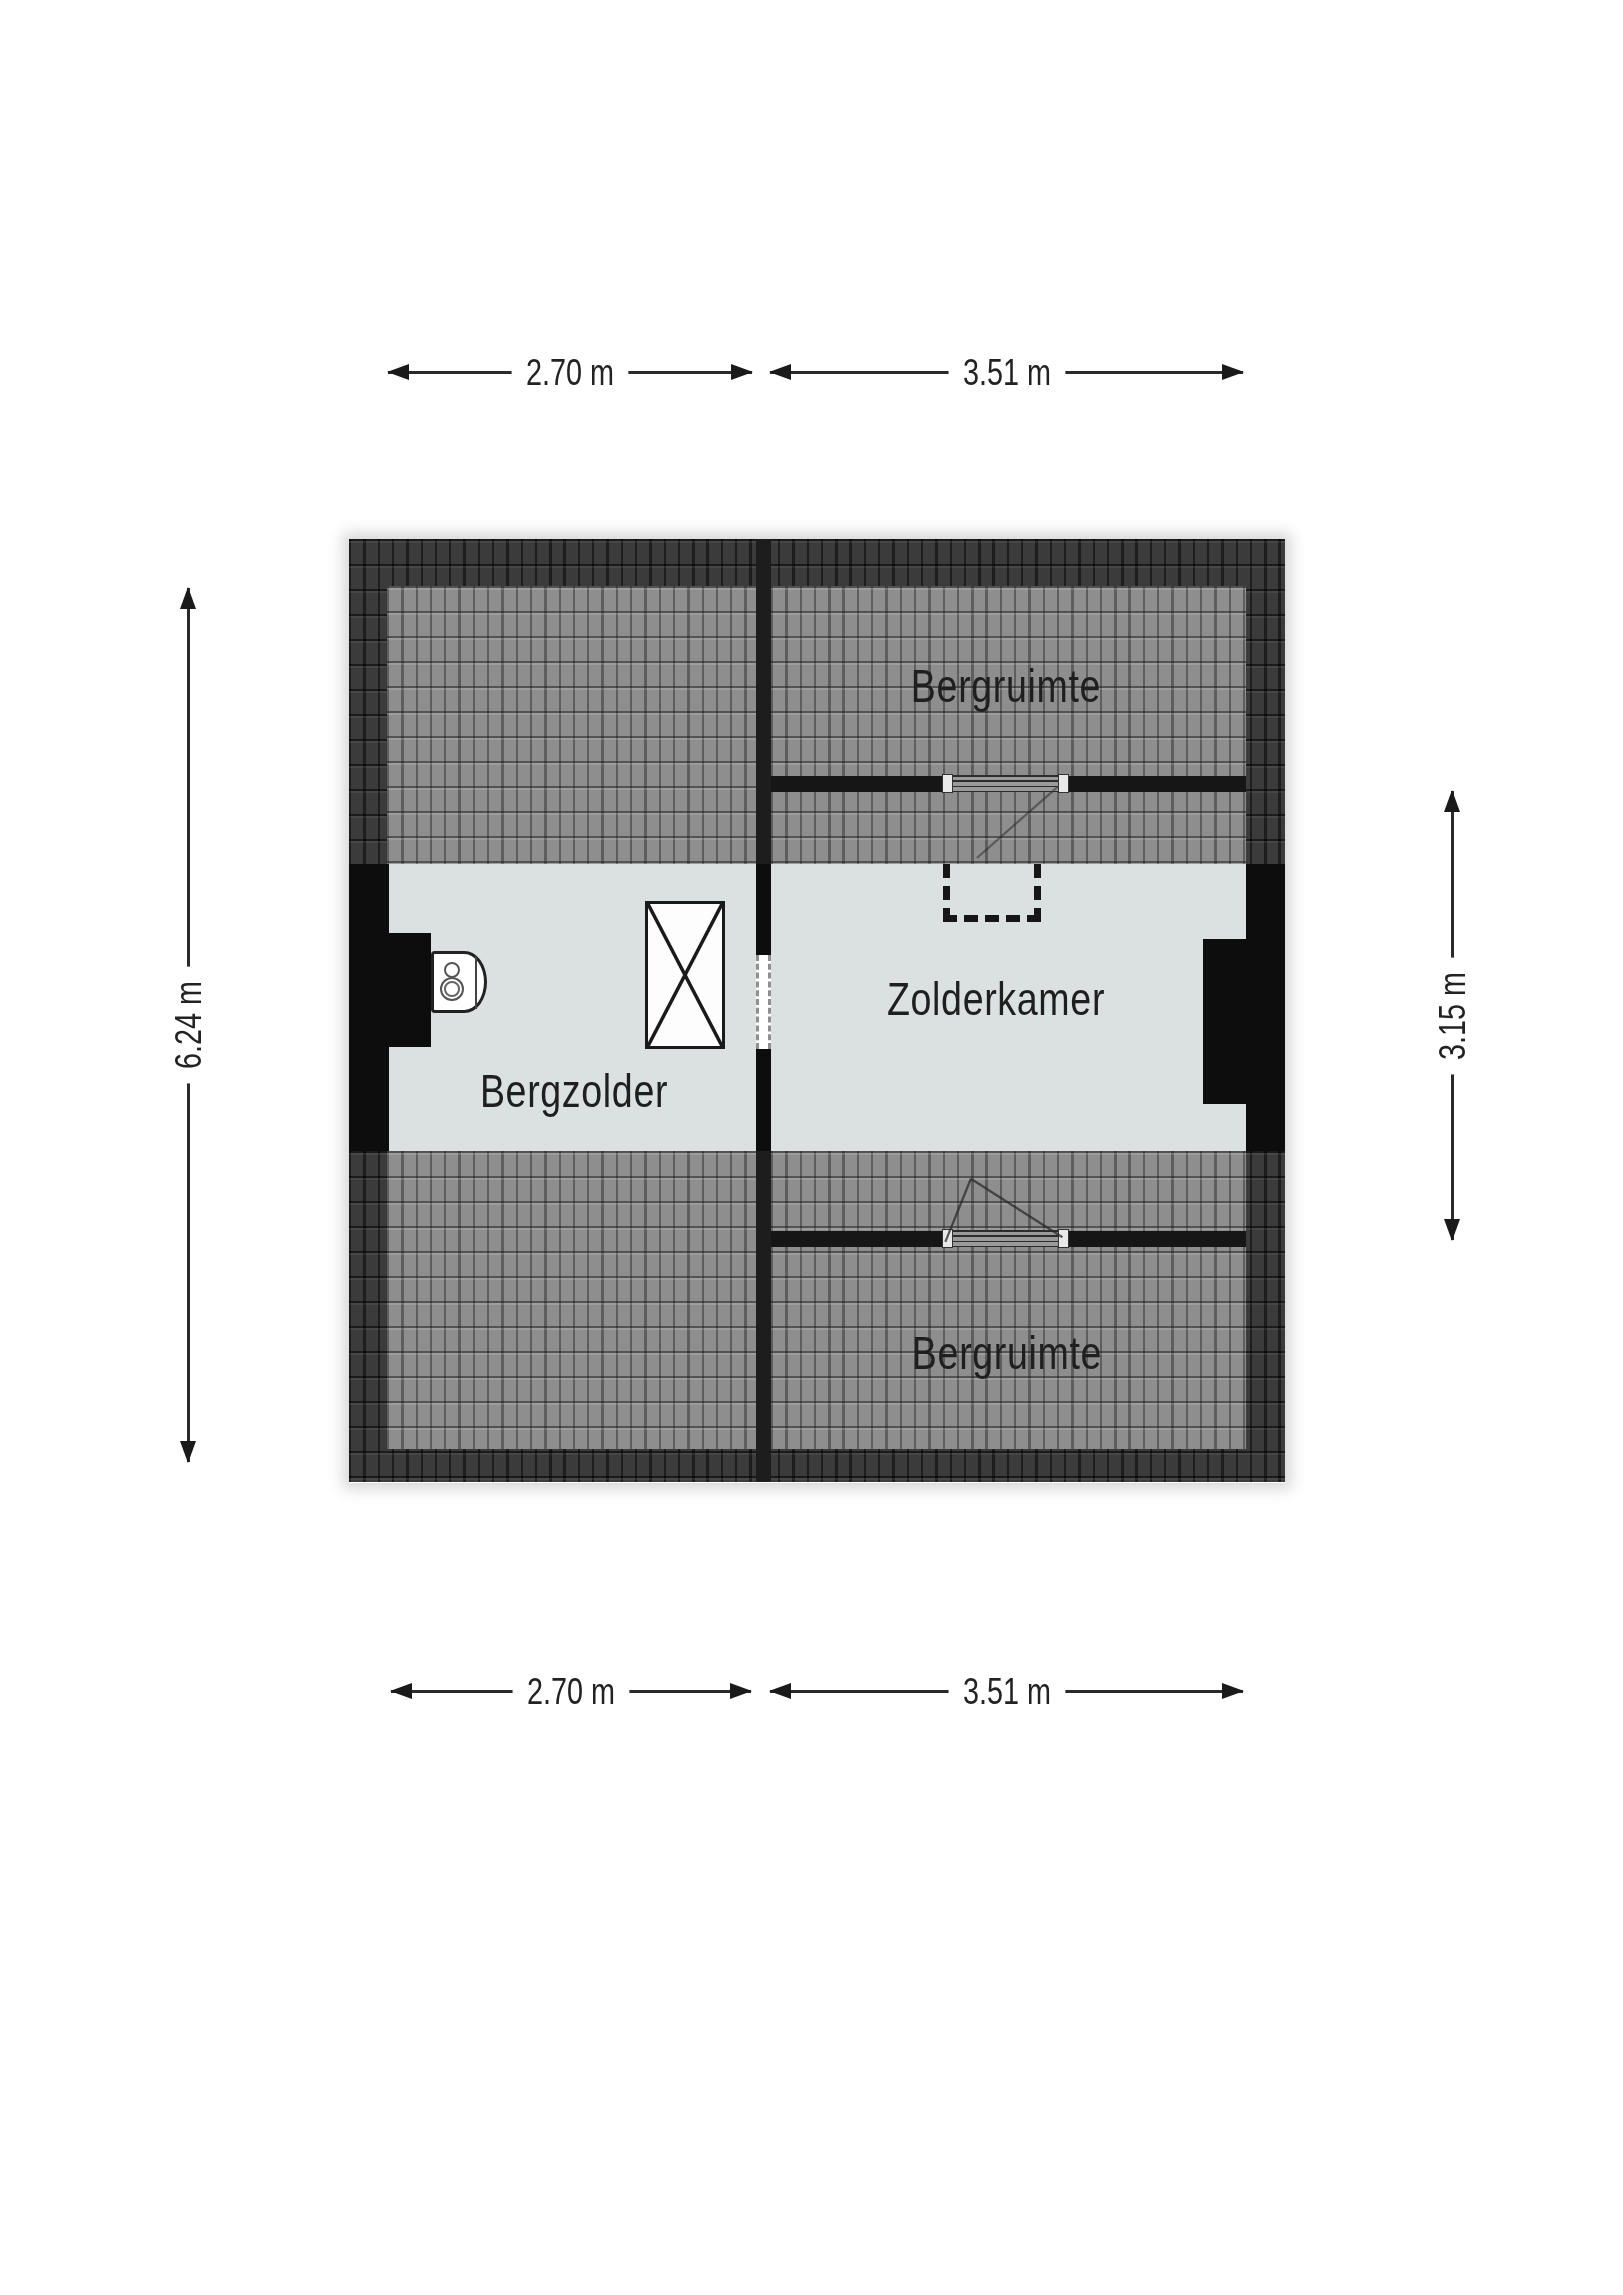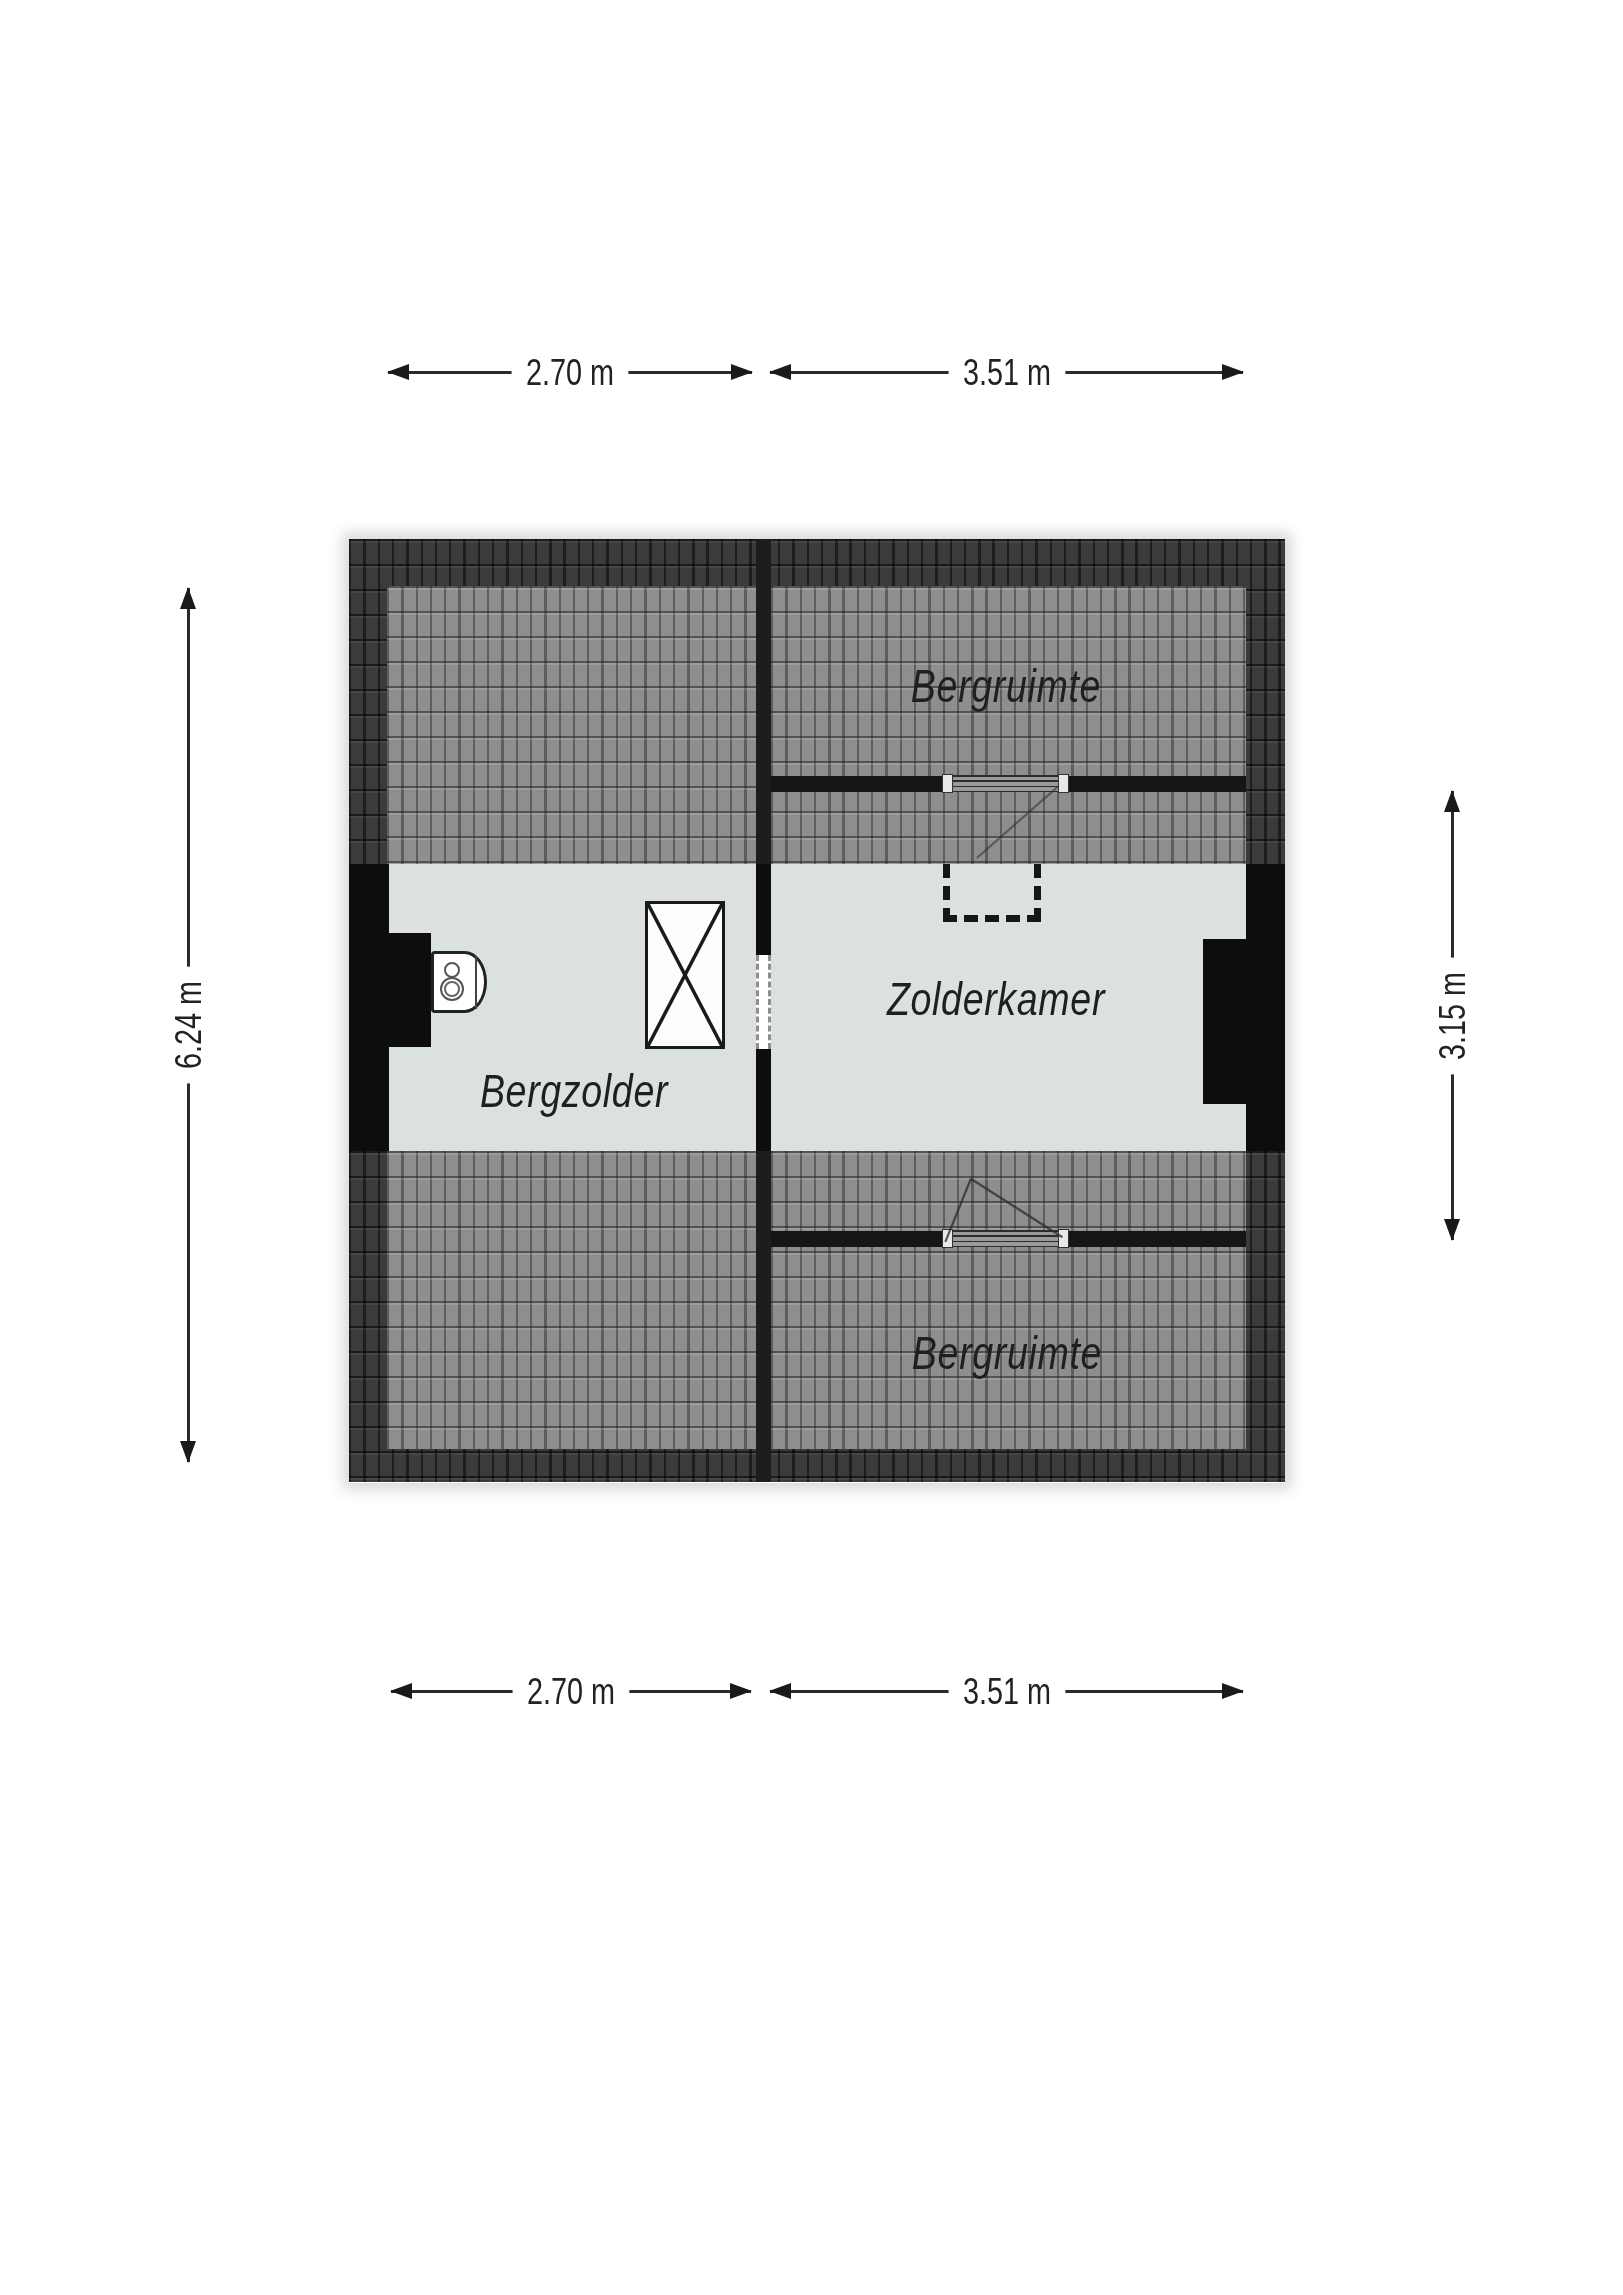--- a/index.html
+++ b/index.html
@@ -3,21 +3,21 @@
 <meta charset="utf-8">
 <style>
   html,body{margin:0;padding:0;background:#fff;}
   #canvas{
     position:relative;width:1623px;height:1717px;background:var(--background,#fff);
     font-family:"Liberation Sans", sans-serif;color:#1c1c1c;overflow:hidden;
   }
 
   
   .plan{position:absolute;left:349px;top:539px;width:936px;height:944px;
-        box-shadow:0 0 13.5px 6px rgba(70,70,70,.22);font-style:italic;}
+        box-shadow:0 0 13.5px 6px rgba(70,70,70,.22);}
   .band{position:absolute;left:0;width:936px;}
   .band-top{top:0;height:325px;}
   .band-mid{top:325px;height:287px;background:var(--floor,#dbe1e1);}
   .band-bottom{top:612px;height:331px;}
 
   
   .tiles{
     background-color:var(--roof-tile,#8e8e8e);
     background-image:
       repeating-linear-gradient(180deg, rgba(25,25,25,.50) 0 2.3px, rgba(255,255,255,.13) 2.3px 3.8px, rgba(0,0,0,0) 3.8px 25px),

